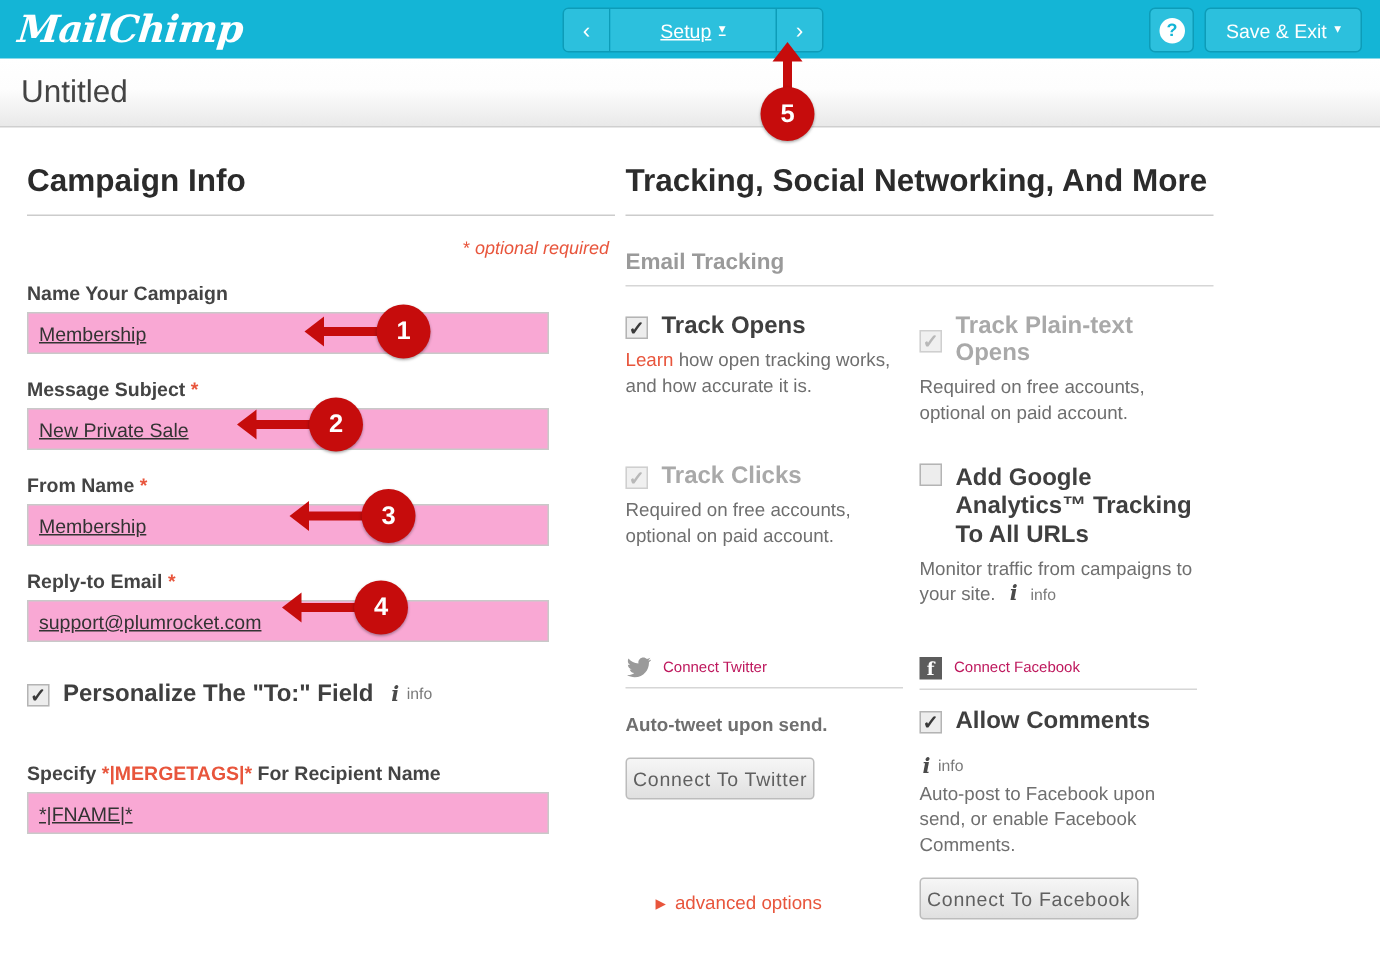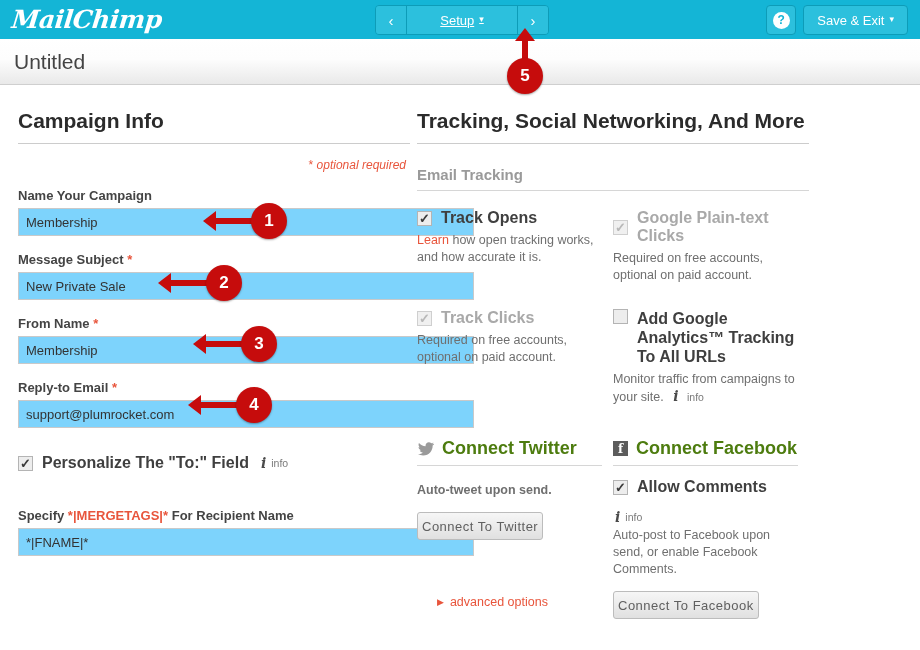--- a/index.html
+++ b/index.html
@@ -66,24 +66,24 @@
   .required-note{
     text-align:right;width:388px;font-size:12px;color:#e8553c;font-style:italic;margin:14px 0 16px 0;
   }
   .req-star{color:#e8553c;font-style:normal;}
   label.fieldlabel{
     display:block;font-size:13px;font-weight:bold;color:#444;margin:0 0 5px 0;
   }
   .star{color:#e8553c;font-weight:bold;}
   .mergetag{color:#e8553c;}
   input.txt{
-    width:456px;height:28px;box-sizing:border-box;
-    background:#7dd3fc;border:1px solid #c9c9c9;
+    width:348px;height:28px;box-sizing:border-box;
+    background:#f9a8d4;border:1px solid #c9c9c9;
     font-family:"Liberation Sans",sans-serif;font-size:13px;color:#333;
-    padding:0 7px;margin:0 0 16px 0;outline:none;
+    padding:0 7px;margin:0 0 16px 0;outline:none;text-decoration:underline;
   }
   
   .cbrow{display:flex;align-items:center;margin:6px 0 0 0;}
   .cbox{
     width:15px;height:15px;box-sizing:border-box;border:1px solid #b4b4b4;background:#ededed;
     display:inline-flex;align-items:center;justify-content:center;
     font-size:13px;line-height:1;color:#3a3a3a;font-weight:bold;flex:none;cursor:pointer;
   }
   .cbox.off{color:transparent;}
   .cbox.dim{color:#b8b8b8;border-color:#cfcfcf;background:#f0f0f0;}
@@ -99,21 +99,21 @@
   }
   .grid2{display:flex;}
   .cellA{width:196px;}
   .cellB{width:196px;}
   .helptext{font-size:12.5px;color:#6f6f6f;line-height:17px;margin:5px 0 0 0;width:185px;}
   .link{color:#e8553c;cursor:pointer;}
   .socialhead{
     display:flex;align-items:center;width:185px;border-bottom:1px solid #d6d6d6;
     padding-bottom:6px;margin-bottom:10px;
   }
-  .socialhead .slabel{font-size:18px;font-weight:bold;color:#4d7c0f;margin-left:8px;}
+  .socialhead .slabel{font-size:10px;font-weight:normal;color:#be185d;margin-left:8px;}
   .fb-icon{
     width:15px;height:15px;background:#5c5c5c;color:#fff;font-weight:bold;font-size:12px;
     font-family:"DejaVu Serif",serif;display:flex;align-items:center;justify-content:center;
     line-height:1;flex:none;
   }
   .btn-grey{
     margin-top:13px;height:26px;padding:0 4px;
     background:linear-gradient(to bottom,#f6f6f6,#e0e0e0);
     border:1px solid #bcbcbc;border-radius:3px;
     font-size:13px;color:#606060;letter-spacing:.5px;cursor:pointer;
@@ -234,21 +234,21 @@
           <span class="cbox">✓</span>
           <span class="cblabel">Track Opens</span>
         </div>
         <div class="helptext">
           <span class="link">Learn</span><span> how open tracking works, and how accurate it is.</span>
         </div>
       </div>
       <div class="cellB">
         <div class="cbrow">
           <span class="cbox dim">✓</span>
-          <span class="cblabel dim">Google Plain-text Clicks</span>
+          <span class="cblabel dim">Track Plain-text Opens</span>
         </div>
         <div class="helptext">Required on free accounts, optional on paid account.</div>
       </div>
     </div>
 
     <div class="grid2" style="margin-top:19px;">
       <div class="cellA">
         <div class="cbrow">
           <span class="cbox dim">✓</span>
           <span class="cblabel dim">Track Clicks</span>

